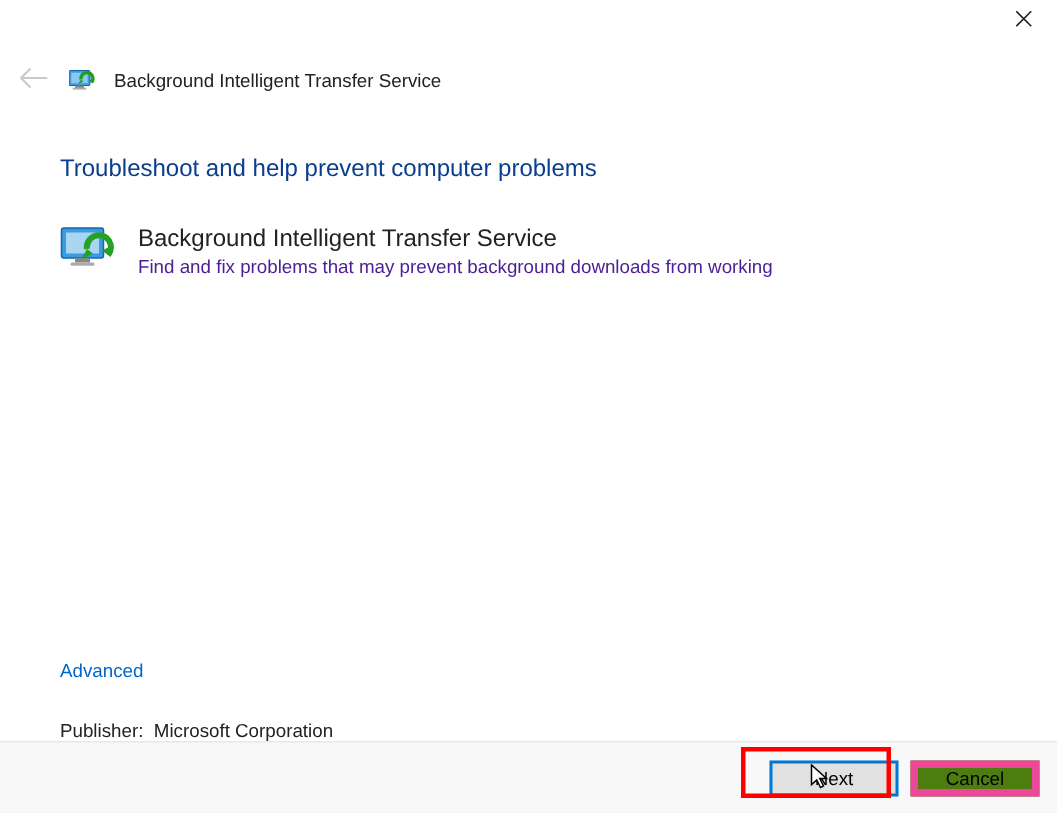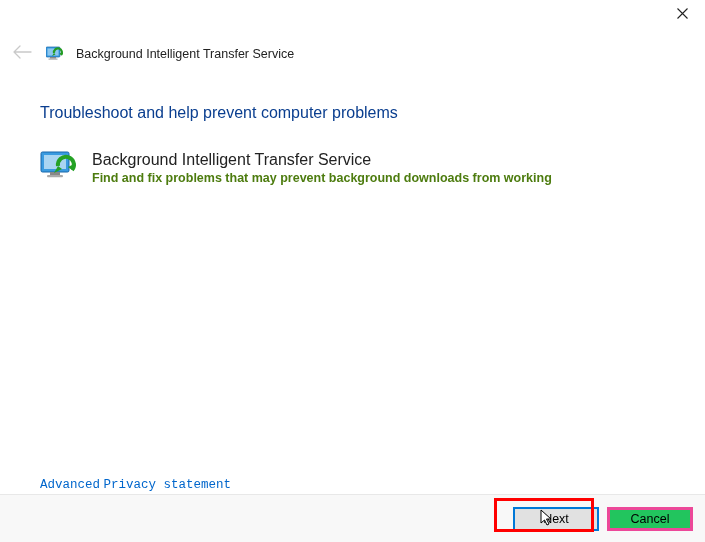--- a/index.html
+++ b/index.html
@@ -59,28 +59,28 @@
       font-weight: 400;
       margin-bottom: 28px;
     }
     .service-row {
       display: flex;
       align-items: flex-start;
       gap: 12px;
     }
     .big-icon { width: 40px; height: 34px; flex-shrink: 0; }
     .service-title { font-size: 16px; color: #222; line-height: 1.2; }
-    .service-desc { font-size: 12.5px; color: #4d7c0f; margin-top: 2px; font-weight: bold; }
+    .service-desc { font-size: 12.5px; color: #4c1d95; margin-top: 2px; }
     .bottom-info {
       position: absolute;
       left: 40px;
       bottom: 0;
       font-size: 12.5px;
     }
-    .link { color: #0066cc; cursor: pointer; font-family: Liberation Mono, monospace; }
+    .link { color: #0066cc; cursor: pointer; }
     .advanced { margin-bottom: 26px; display: inline-block; }
     .publisher { color: #222; margin-bottom: 10px; }
     .privacy-statement { display: inline-block; }
     .footer {
       position: absolute;
       bottom: 0;
       left: 0;
       right: 0;
       height: 48px;
       border-top: 1px solid #e8e8e8;
@@ -89,22 +89,22 @@
       justify-content: flex-end;
       align-items: center;
       padding-right: 12px;
       gap: 8px;
     }
     .btn {
       min-width: 86px;
       height: 24px;
       font-size: 12.5px;
       font-family: inherit;
-      border: 3px solid #ec4899;
-      background: #22c55e;
+      border: 5px solid #ec4899;
+      background: #4d7c0f;
       cursor: pointer;
       position: relative;
     }
     .btn-default {
       border: 1px solid #0078d7;
       background: #e1e1e1;
       box-shadow: inset 0 0 0 1px #0078d7;
     }
     .highlight-box {
       position: absolute;
@@ -166,20 +166,24 @@
       </svg>
     </div>
     <div>
       <div class="service-title">Background Intelligent Transfer Service</div>
       <div class="service-desc">Find and fix problems that may prevent background downloads from working</div>
     </div>
   </div>
 
   <div class="bottom-info">
     <span class="link advanced">Advanced</span>
+    <div class="publisher">
+      <span>Publisher:</span>&nbsp;
+      <span>Microsoft Corporation</span>
+    </div>
     <span class="link privacy-statement">Privacy statement</span>
   </div>
 </div>
 
 <div class="footer">
   <button class="btn btn-default">Next</button>
   <button class="btn">Cancel</button>
 </div>
 
 <div class="highlight-box" style="left:494px; top:498px; width:100px; height:34px;"></div>

